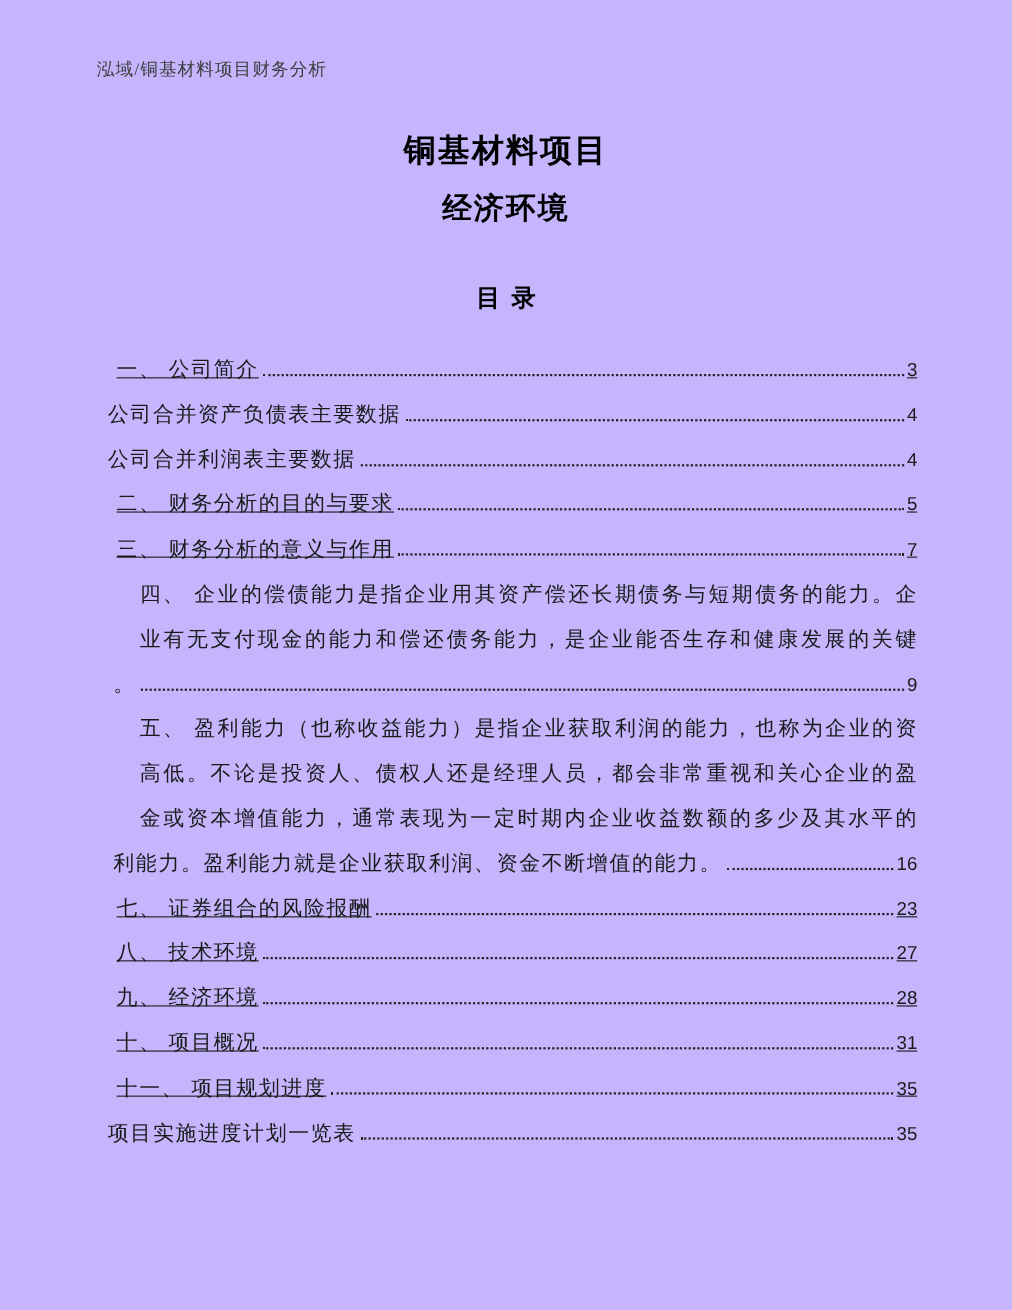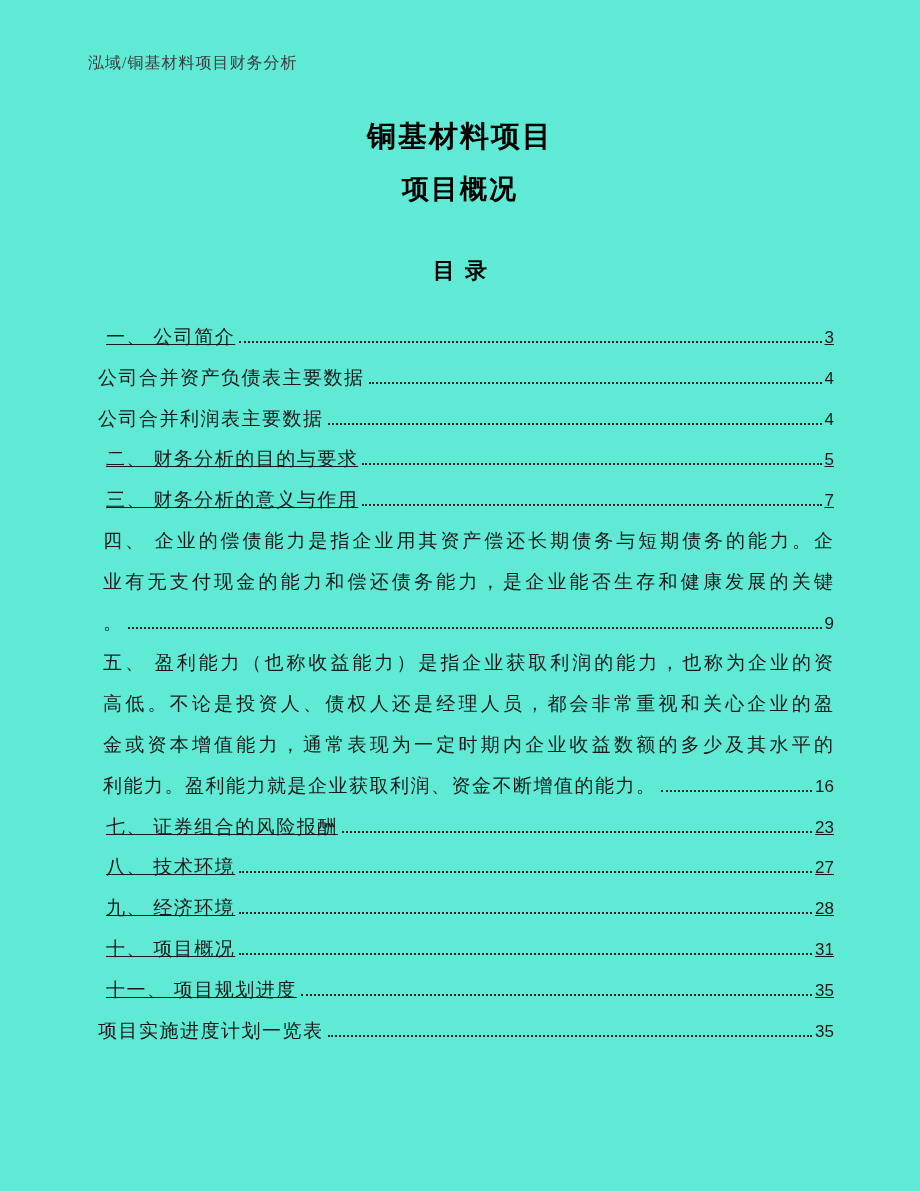--- a/index.html
+++ b/index.html
@@ -1,20 +1,20 @@
 <!DOCTYPE html>
 <html><head>
 <meta charset="utf-8">
 <style>
   html, body { margin: 0; padding: 0; background: #ffffff; }
   .page {
     position: relative;
     width: 920px;
     height: 1191px;
-    background: #5eead4;
+    background: #c4b5fd;
     overflow: hidden;
     font-family: "Liberation Serif", "DejaVu Serif", serif;
     color: #1a1a1a;
   }
   .doc-header {
     position: absolute;
     left: 88px;
     top: 53px;
     font-size: 16px;
     letter-spacing: 1px;
@@ -86,38 +86,39 @@
     letter-spacing: 0;
   }
   .para { padding-left: 5px; }
   .para-line {
     line-height: 40.8px;
     height: 40.8px;
     overflow: hidden;
     letter-spacing: 1px;
     text-align: justify;
     text-align-last: justify;
+    margin-left: 24px;
   }
   .para-last {
     display: flex;
     align-items: baseline;
     line-height: 40.8px;
     height: 40.8px;
     overflow: hidden;
   }
 </style>
 </head>
 <body>
 
 <div class="page">
 
   <div class="doc-header">泓域/铜基材料项目财务分析</div>
 
   <h1 class="doc-title">铜基材料项目</h1>
-  <h2 class="doc-subtitle">项目概况</h2>
+  <h2 class="doc-subtitle">经济环境</h2>
 
   <div class="toc-heading">目录</div>
 
   <div class="toc">
 
     <div class="toc-line indent">
       <span class="toc-text">一、 公司简介</span>
       <span class="leader"></span>
       <span class="pagenum">3</span>
     </div>

